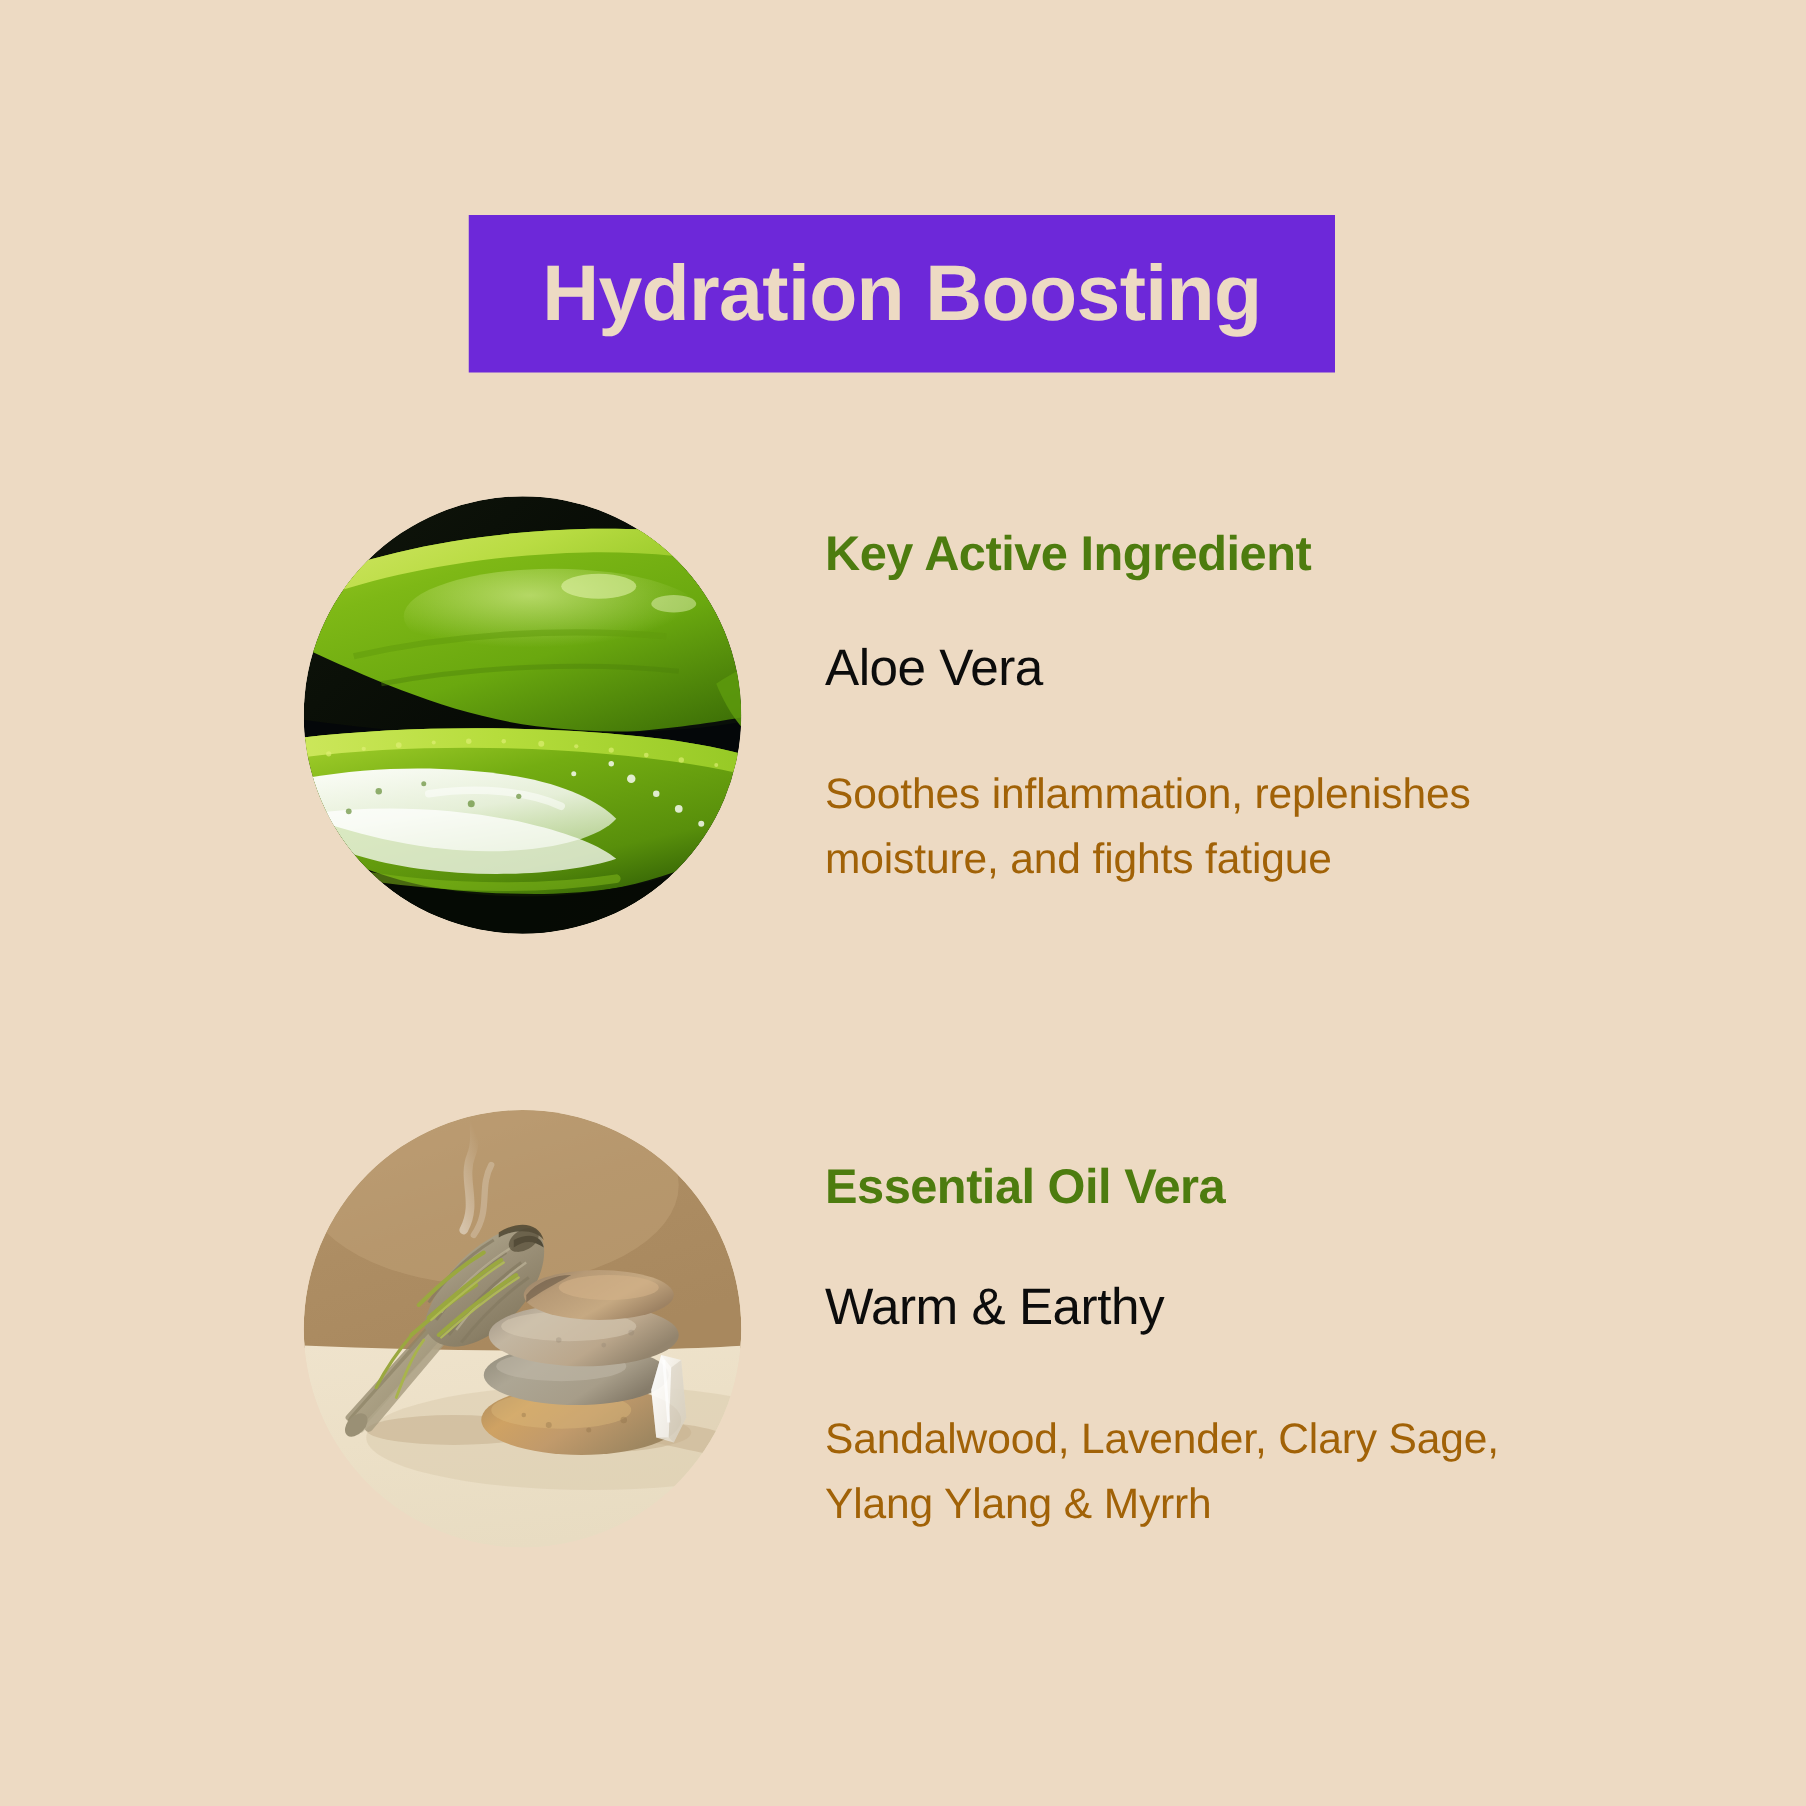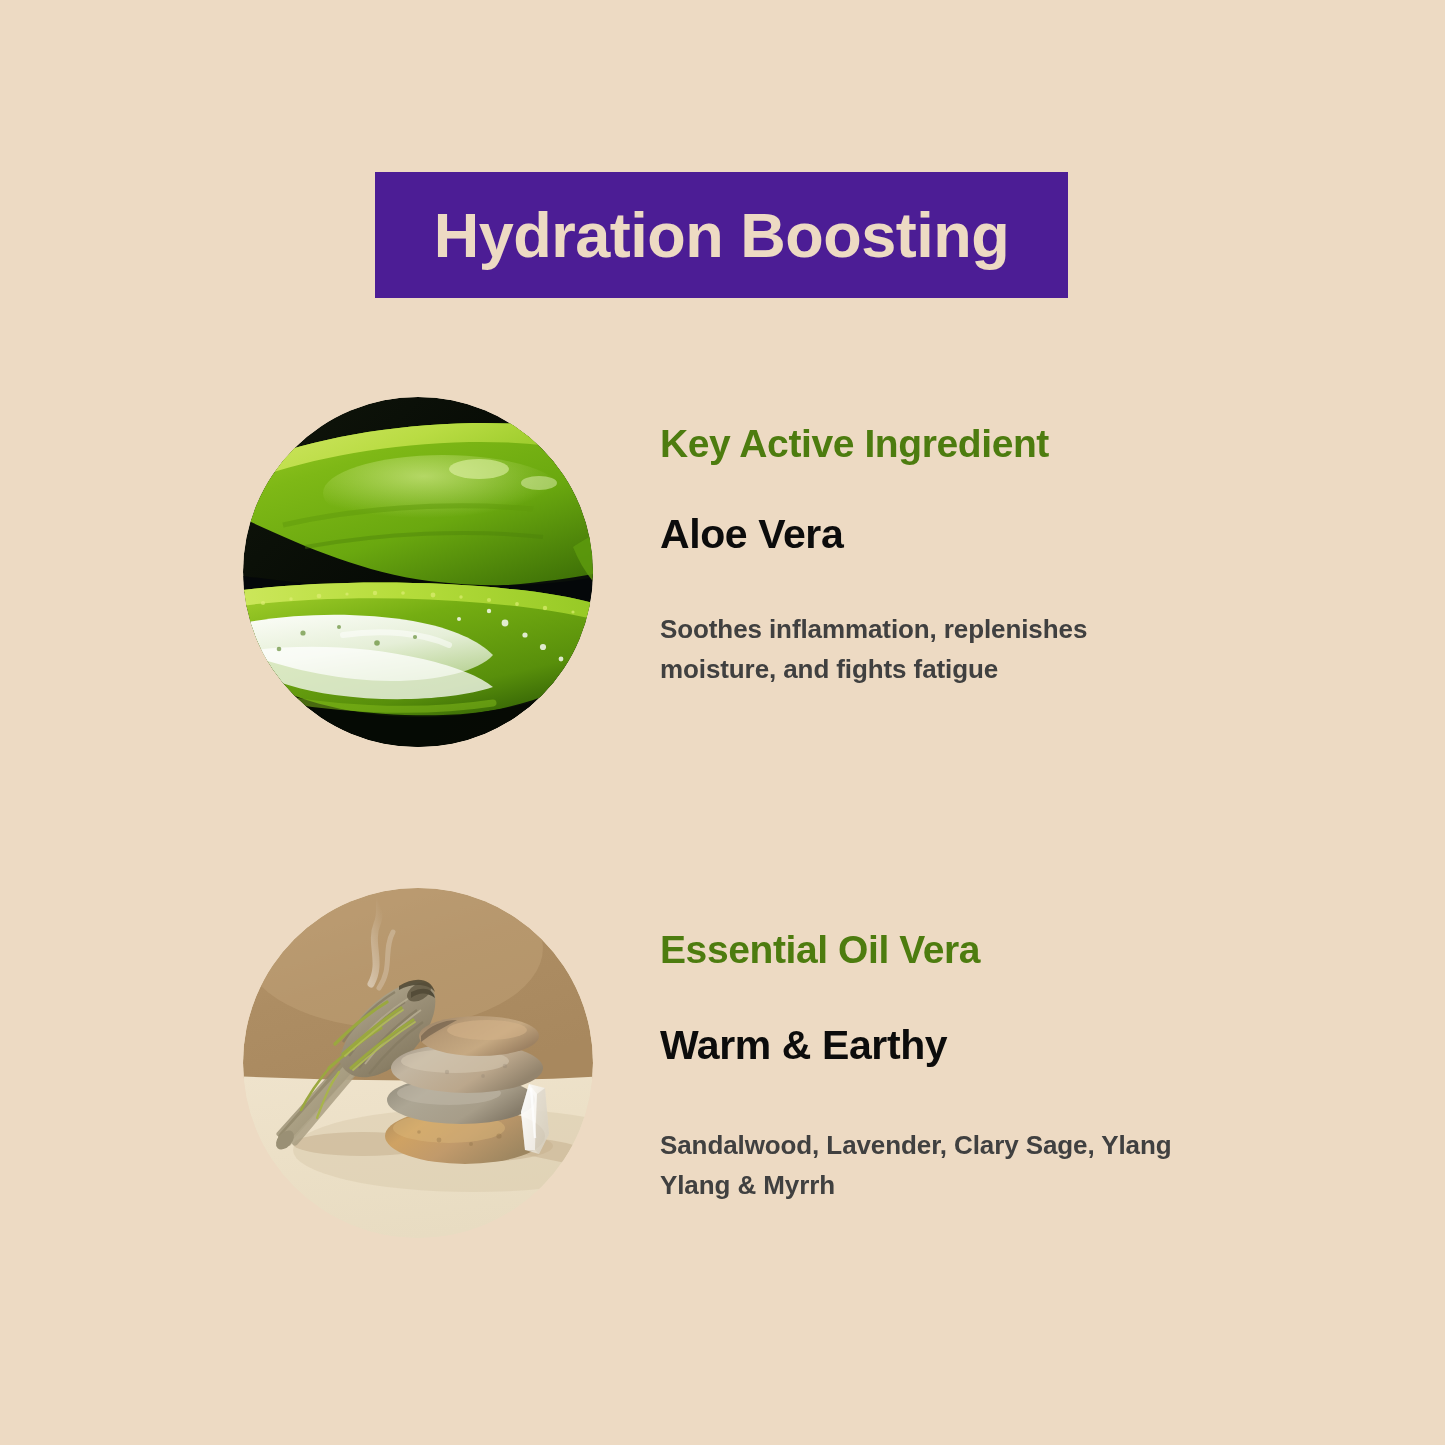--- a/index.html
+++ b/index.html
@@ -15,21 +15,21 @@
     position: relative;
   }
 
   
   #title-banner {
     position: absolute;
     left: 375px;
     top: 172px;
     width: 693px;
     height: 126px;
-    background: #4c1d95;
+    background: #6d28d9;
     display: flex;
     align-items: center;
     justify-content: center;
   }
   #title-banner .title-text {
     color: #EDDAC3;
     font-size: 63px;
     font-weight: 700;
     letter-spacing: -0.5px;
     line-height: 1;
@@ -67,29 +67,29 @@
     color: #4d7c0f;
     font-size: 39px;
     font-weight: 700;
     line-height: 1.12;
     letter-spacing: -0.4px;
     margin: 0;
   }
   .headline {
     color: #0C0C0C;
     font-size: 41px;
-    font-weight: 700;
+    font-weight: 400;
     line-height: 1.12;
     letter-spacing: -0.4px;
     margin: 0;
   }
   .body-copy {
-    color: #404040;
-    font-size: 26px;
-    font-weight: 700;
+    color: #a16207;
+    font-size: 34px;
+    font-weight: 400;
     line-height: 1.52;
     letter-spacing: -0.1px;
     margin: 0;
     max-width: 540px;
   }
 
   #feature-row-0 .eyebrow   { top: 25px;  position: absolute; }
   #feature-row-0 .headline  { top: 115px; position: absolute; }
   #feature-row-0 .body-copy { top: 213px; position: absolute; }
 

